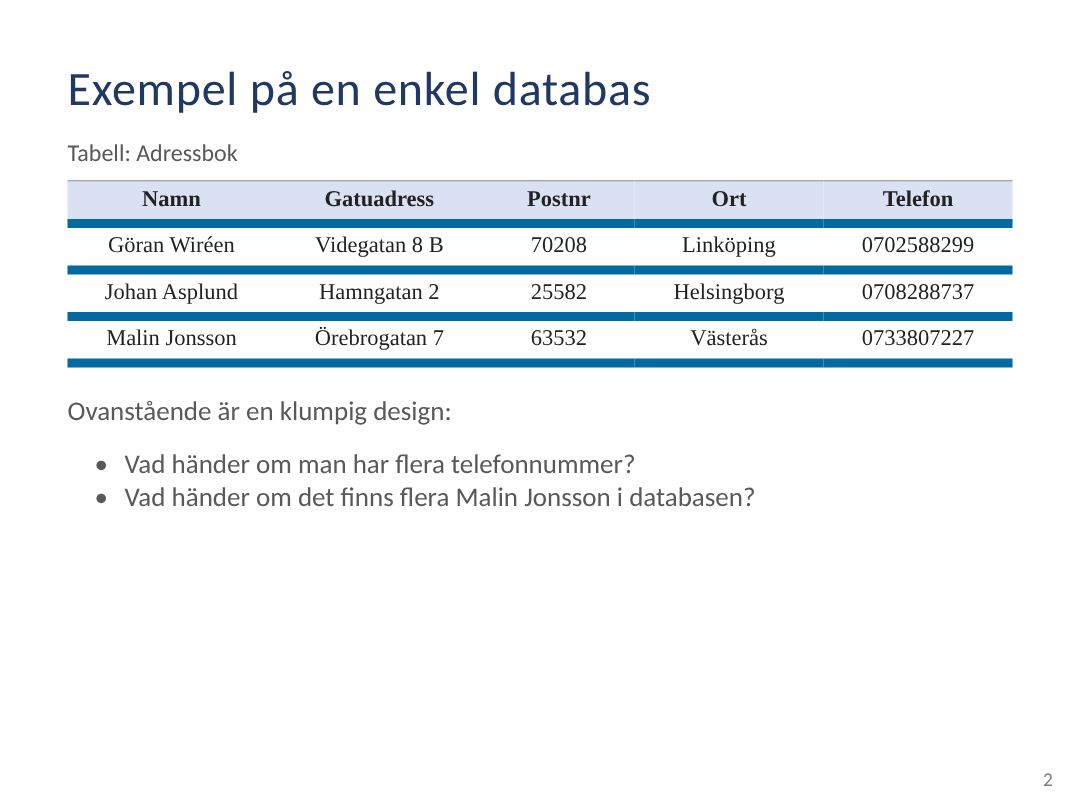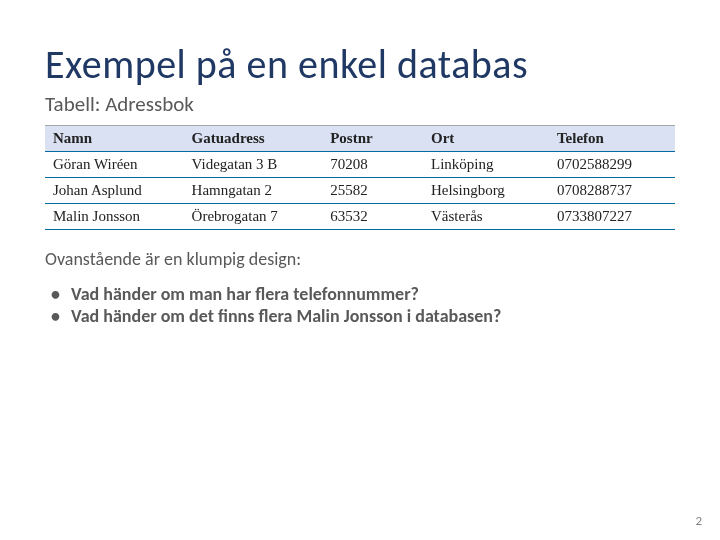--- a/index.html
+++ b/index.html
@@ -13,68 +13,67 @@
     overflow: hidden;
   }
   .slide {
     box-sizing: border-box;
     width: 720px;
     height: 540px;
     padding: 30px 45px 20px 45px;
     position: relative;
   }
   .title {
-    font-size: 40px;
+    font-size: 32px;
     font-weight: 400;
     color: #1f3864;
-    margin: 10px 0 2px 0;
+    margin: 10px 0 14px 0;
     letter-spacing: 0.5px;
   }
   .subtitle {
-    font-size: 21px;
+    font-size: 16px;
     color: #595959;
     margin: 0 0 8px 0;
   }
   table.data {
     width: 100%;
     border-collapse: collapse;
     font-family: "Book Antiqua", "Palatino Linotype", "Georgia", serif;
     font-size: 15px;
     table-layout: fixed;
   }
   table.data col.c-namn   { width: 22%; }
   table.data col.c-gata   { width: 22%; }
   table.data col.c-postnr { width: 16%; }
   table.data col.c-ort    { width: 20%; }
   table.data col.c-tel    { width: 20%; }
   table.data th, table.data td {
-    text-align: left;
+    text-align: center;
     padding: 4px 8px;
-    border-bottom: 1px solid #0369a1;
+    border-bottom: 6px solid #0369a1;
     font-weight: 400;
   }
   table.data th {
     background: #d9e1f2;
     font-weight: 700;
     border-top: 1px solid #a6a6a6;
   }
   .notes {
     margin-top: 18px;
     font-size: 18px;
     color: #595959;
     line-height: 1.25;
   }
   .notes .intro {
     margin: 0 0 12px 0;
   }
   .notes ul {
     list-style: none;
     padding: 0;
-    margin: 0;
-    font-weight: bold;
+    margin: 12px;
   }
   .notes li {
     position: relative;
     padding-left: 26px;
     margin: 0;
   }
   .notes li::before {
     content: "•";
     position: absolute;
     left: 6px;
@@ -109,21 +108,21 @@
         <th>Namn</th>
         <th>Gatuadress</th>
         <th>Postnr</th>
         <th>Ort</th>
         <th>Telefon</th>
       </tr>
     </thead>
     <tbody>
       <tr>
         <td>Göran Wiréen</td>
-        <td>Videgatan 3 B</td>
+        <td>Videgatan 8 B</td>
         <td>70208</td>
         <td>Linköping</td>
         <td>0702588299</td>
       </tr>
       <tr>
         <td>Johan Asplund</td>
         <td>Hamngatan 2</td>
         <td>25582</td>
         <td>Helsingborg</td>
         <td>0708288737</td>

